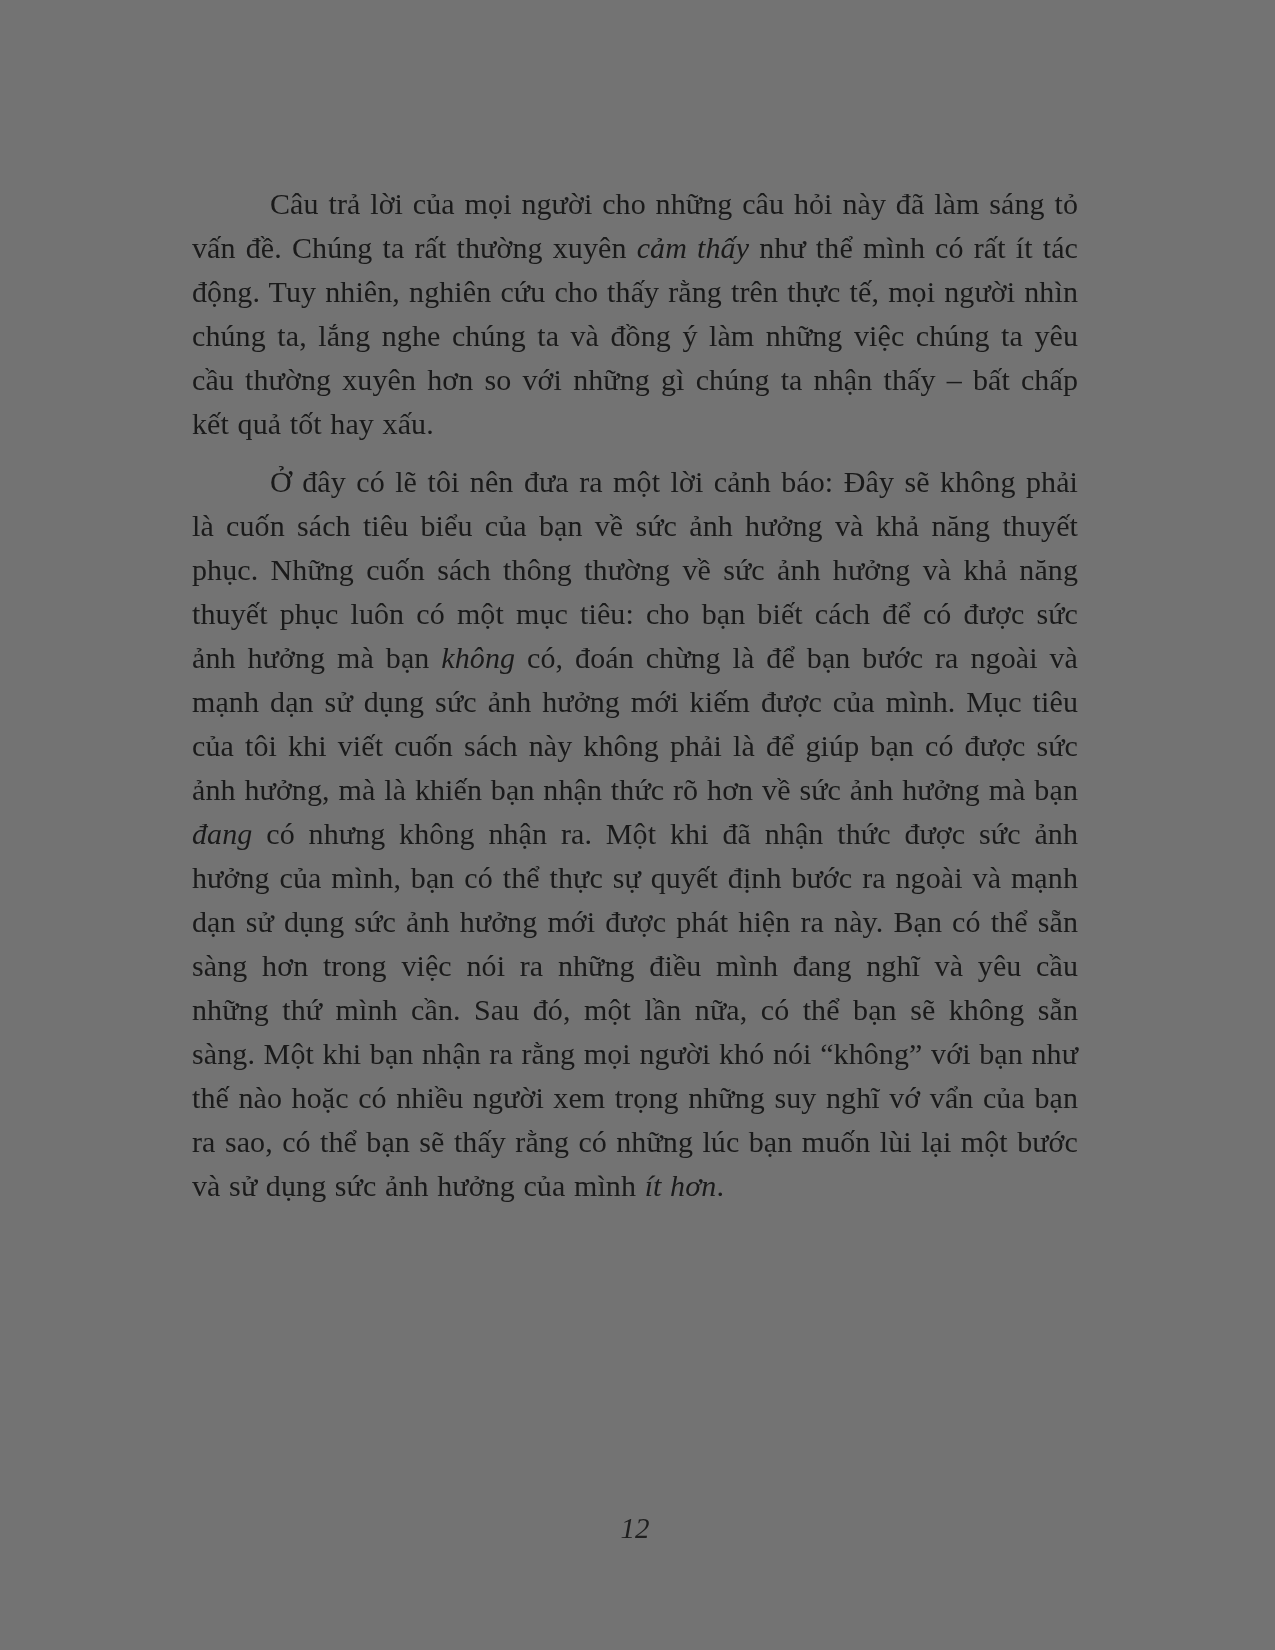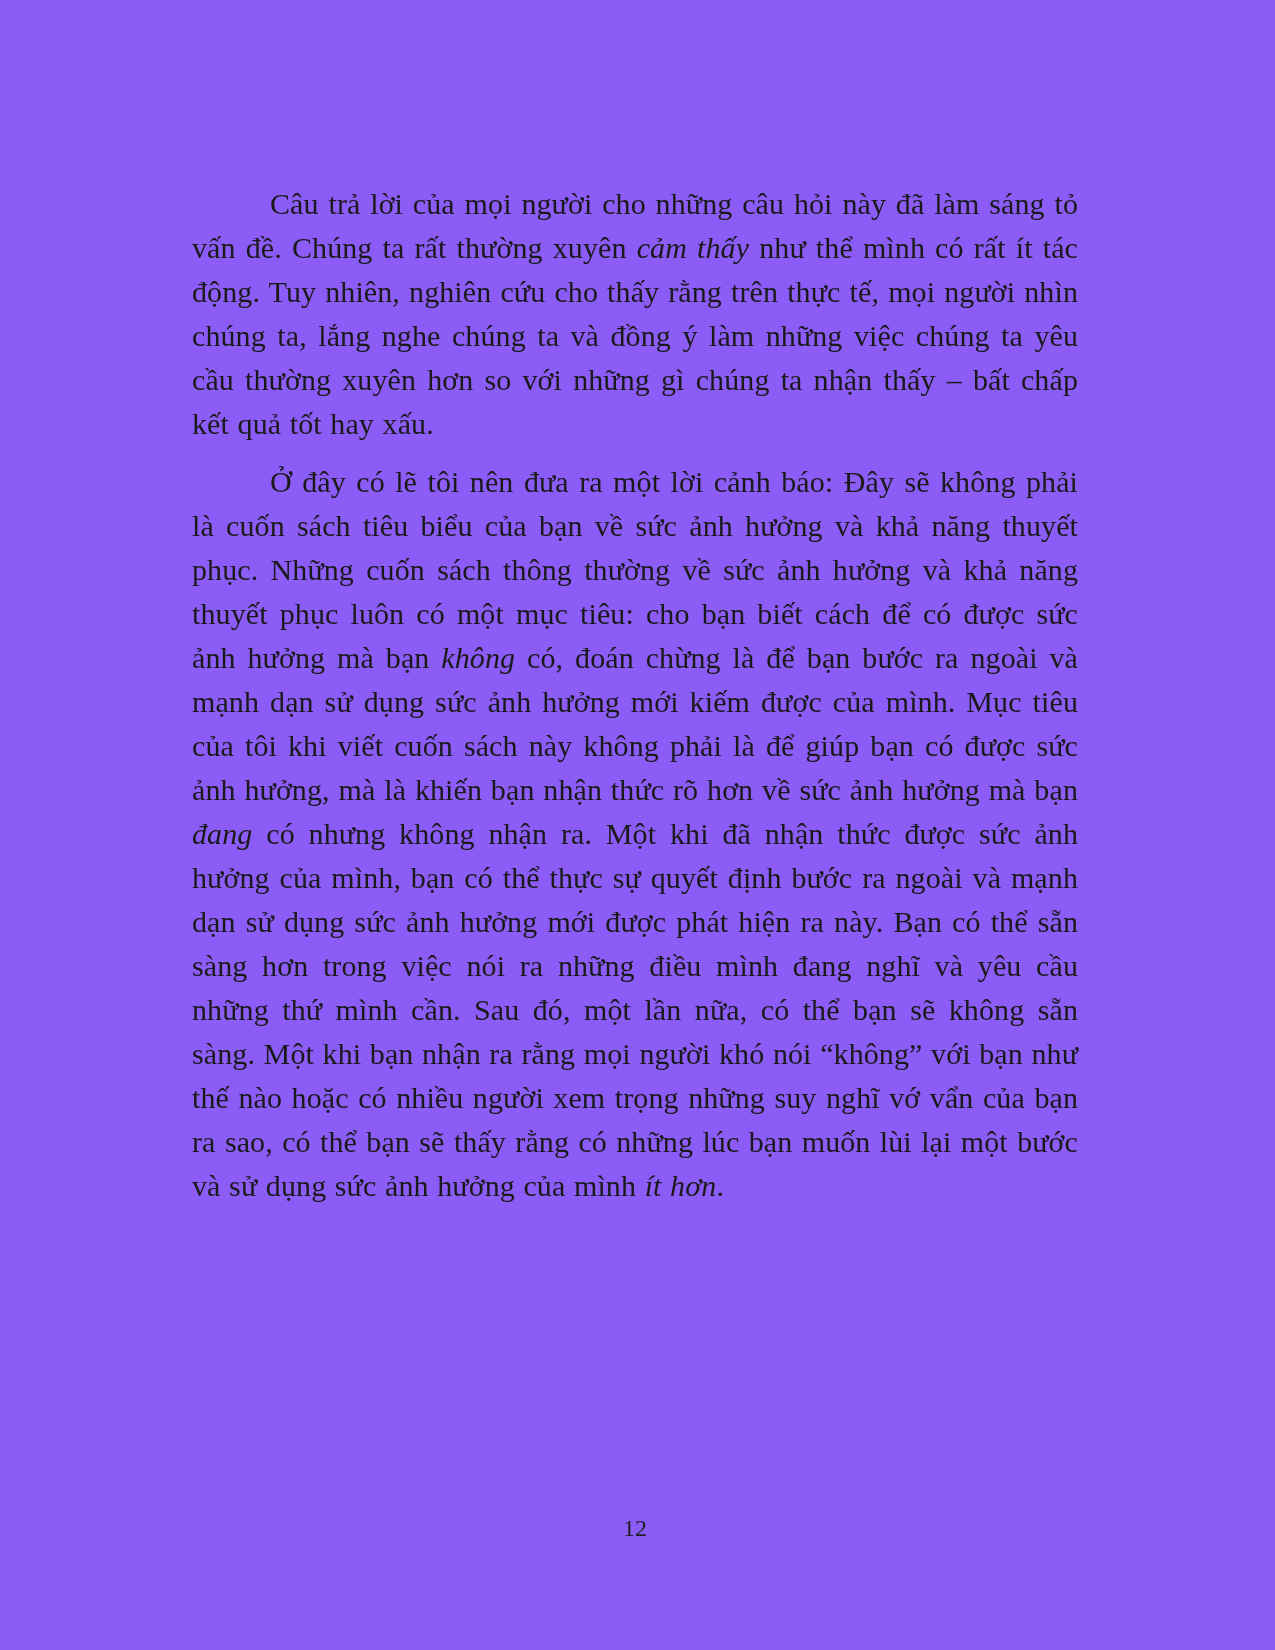--- a/index.html
+++ b/index.html
@@ -4,21 +4,21 @@
 <style>
   html, body {
     margin: 0;
     padding: 0;
     background: #ffffff;
   }
   .book-page {
     position: relative;
     width: 1275px;
     height: 1650px;
-    background: #8b5cf6;
+    background: #737373;
     overflow: hidden;
     font-family: "Liberation Serif", serif;
     color: #1a1a1a;
   }
   .text-block {
     position: absolute;
     left: 192px;
     top: 182px;
     width: 886px;
   }
@@ -33,22 +33,23 @@
   }
   .para em {
     font-style: italic;
   }
   .page-number {
     position: absolute;
     left: 192px;
     top: 1508px;
     width: 886px;
     text-align: center;
-    font-size: 24px;
+    font-size: 29px;
     line-height: 40px;
+    font-style: italic;
     color: #1f1f1f;
   }
 </style>
 </head>
 <body>
 
 <div class="book-page">
   <div class="text-block">
       <p class="para"><span>Câu trả lời của mọi người cho những câu hỏi này đã làm sáng tỏ vấn đề. Chúng ta rất thường xuyên </span><em>cảm thấy</em><span> như thể mình có rất ít tác động. Tuy nhiên, nghiên cứu cho thấy rằng trên thực tế, mọi người nhìn chúng ta, lắng nghe chúng ta và đồng ý làm những việc chúng ta yêu cầu thường xuyên hơn so với những gì chúng ta nhận thấy – bất chấp kết quả tốt hay xấu.</span></p>
       <p class="para"><span>Ở đây có lẽ tôi nên đưa ra một lời cảnh báo: Đây sẽ không phải là cuốn sách tiêu biểu của bạn về sức ảnh hưởng và khả năng thuyết phục. Những cuốn sách thông thường về sức ảnh hưởng và khả năng thuyết phục luôn có một mục tiêu: cho bạn biết cách để có được sức ảnh hưởng mà bạn </span><em>không</em><span> có, đoán chừng là để bạn bước ra ngoài và mạnh dạn sử dụng sức ảnh hưởng mới kiếm được của mình. Mục tiêu của tôi khi viết cuốn sách này không phải là để giúp bạn có được sức ảnh hưởng, mà là khiến bạn nhận thức rõ hơn về sức ảnh hưởng mà bạn </span><em>đang</em><span> có nhưng không nhận ra. Một khi đã nhận thức được sức ảnh hưởng của mình, bạn có thể thực sự quyết định bước ra ngoài và mạnh dạn sử dụng sức ảnh hưởng mới được phát hiện ra này. Bạn có thể sẵn sàng hơn trong việc nói ra những điều mình đang nghĩ và yêu cầu những thứ mình cần. Sau đó, một lần nữa, có thể bạn sẽ không sẵn sàng. Một khi bạn nhận ra rằng mọi người khó nói “không” với bạn như thế nào hoặc có nhiều người xem trọng những suy nghĩ vớ vẩn của bạn ra sao, có thể bạn sẽ thấy rằng có những lúc bạn muốn lùi lại một bước và sử dụng sức ảnh hưởng của mình </span><em>ít hơn</em><span>.</span></p>

